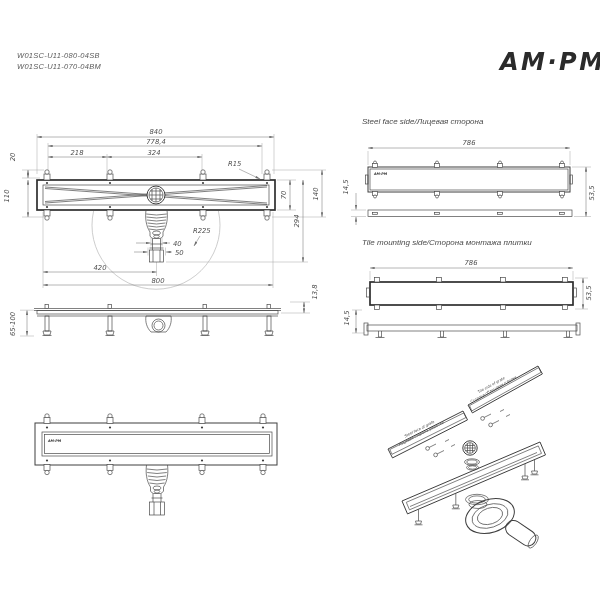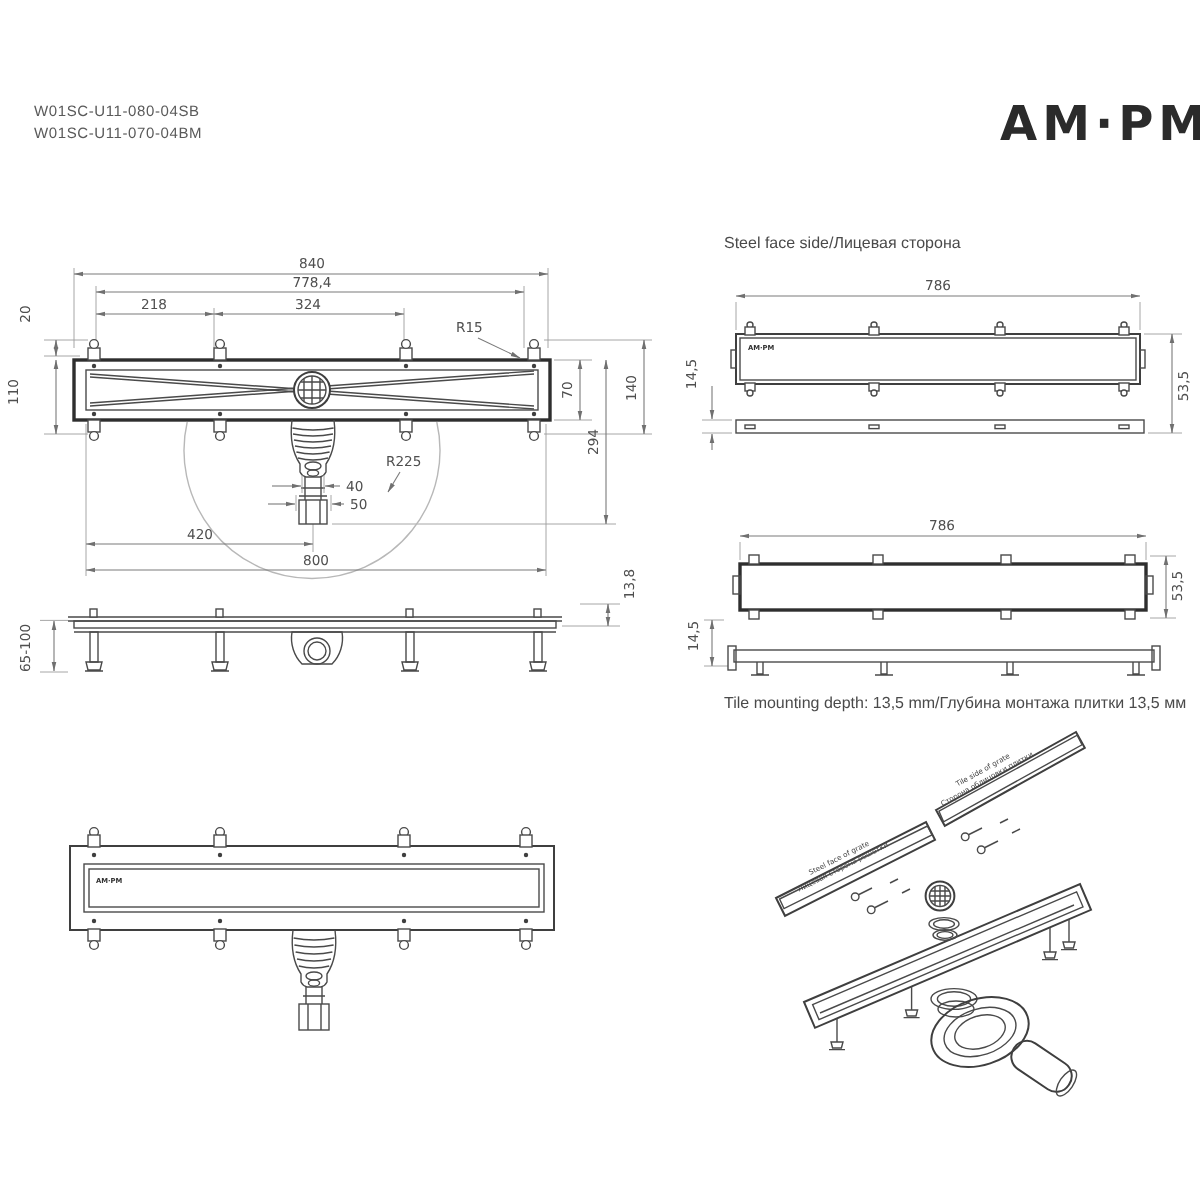--- a/index.html
+++ b/index.html
@@ -1,17 +1,17 @@
 <!DOCTYPE html>
 <html><head>
 <meta charset="utf-8">
 <style>
   html,body{margin:0;padding:0;background:#fff;}
   #sheet{position:relative;width:600px;height:600px;background:#fff;overflow:hidden;
-         font-family:"Liberation Sans",sans-serif;}
+         font-family:"Liberation Sans",sans-serif;font-style:italic;}
   .codes{position:absolute;left:17px;top:50px;font-size:7.5px;line-height:11px;
          color:#5a5a5a;letter-spacing:.3px;}
   .logo{position:absolute;left:500px;top:48px;font-family:"DejaVu Sans",sans-serif;
         font-weight:700;font-size:24px;color:#2b2b2b;letter-spacing:2.5px;}
   .stitle{position:absolute;font-size:8px;color:#4a4a4a;padding-left:16px;}
   svg{position:absolute;overflow:visible;}
   .ln{stroke:#3f3f3f;stroke-width:1;fill:none;}
   .lnt{stroke:#4a4a4a;stroke-width:.7;fill:none;}
   .ln2{stroke:#2e2e2e;stroke-width:1.7;fill:none;}
   .wf{fill:#fff;stroke:#3f3f3f;stroke-width:1;}
@@ -271,20 +271,21 @@
       <line class="dim" x1="28" y1="17" x2="230" y2="17" marker-start="url(#arw)" marker-end="url(#arw)"></line>
       <line class="dim" x1="16" y1="62" x2="16" y2="78.5" marker-end="url(#arw)"></line>
       <line class="dim" x1="16" y1="94" x2="16" y2="86" marker-end="url(#arw)"></line>
       <line class="dim" x1="246" y1="36" x2="246" y2="85.5" marker-start="url(#arw)" marker-end="url(#arw)"></line>
     </g>
     <text class="d" x="129" y="14" text-anchor="middle">786</text>
     <text class="d" x="8" y="56" text-anchor="middle" transform="rotate(-90 8 56)">14,5</text>
     <text class="d" x="254" y="62" text-anchor="middle" transform="rotate(-90 254 62)">53,5</text>
   </svg>
 
+  <div class="stitle" style="left:346px;top:238px">Tile mounting side/Сторона монтажа плитки</div>
 
   <svg style="left:340px;top:252px" width="260" height="96" viewBox="0 0 260 96">
     <g>
       <path class="ext" d="M30,19 V28 M233,19 V28 M235,26 H248 M235,57 H248 M12,58 H22 M12,81 H24"></path>
     </g>
     <g>
       <rect class="ln2" x="30" y="30" width="203" height="23"></rect>
       <rect class="lnt" x="26.5" y="36" width="3.5" height="9"></rect>
       <rect class="lnt" x="233" y="36" width="3.5" height="9"></rect>
     </g>
@@ -309,21 +310,20 @@
     <g>
       <line class="dim" x1="30" y1="16" x2="233" y2="16" marker-start="url(#arw)" marker-end="url(#arw)"></line>
       <line class="dim" x1="243" y1="26" x2="243" y2="57" marker-start="url(#arw)" marker-end="url(#arw)"></line>
       <line class="dim" x1="16" y1="58" x2="16" y2="81" marker-start="url(#arw)" marker-end="url(#arw)"></line>
     </g>
     <text class="d" x="131" y="13" text-anchor="middle">786</text>
     <text class="d" x="251" y="41" text-anchor="middle" transform="rotate(-90 251 41)">53,5</text>
     <text class="d" x="9" y="66" text-anchor="middle" transform="rotate(-90 9 66)">14,5</text>
   </svg>
 
-  <div class="stitle" style="left:346px;top:347px">Tile mounting depth: 13,5 mm/Глубина монтажа плитки 13,5 мм</div>
 
   <svg style="left:340px;top:358px" width="260" height="242" viewBox="0 0 260 242">
 
     <g>
       <path class="ln" d="M62,143 L200,84 L205.5,96.9 L67.5,155.9 Z"></path>
       <path class="lnt" d="M66.3,144.3 L198.3,87.9 L201.5,95.4 L69.5,151.8 Z"></path>
       <path class="lnt" d="M70,148.5 L197,94.5"></path>
       <g class="lnt">
         <path d="M78.5,151.2 V163 M75.5,163 h6 l-0.8,3 h-4.4 Z M74.5,166.8 h8"></path>
         <path d="M115.8,135.3 V147 M112.8,147 h6 l-0.8,3 h-4.4 Z M111.8,150.8 h8"></path>

